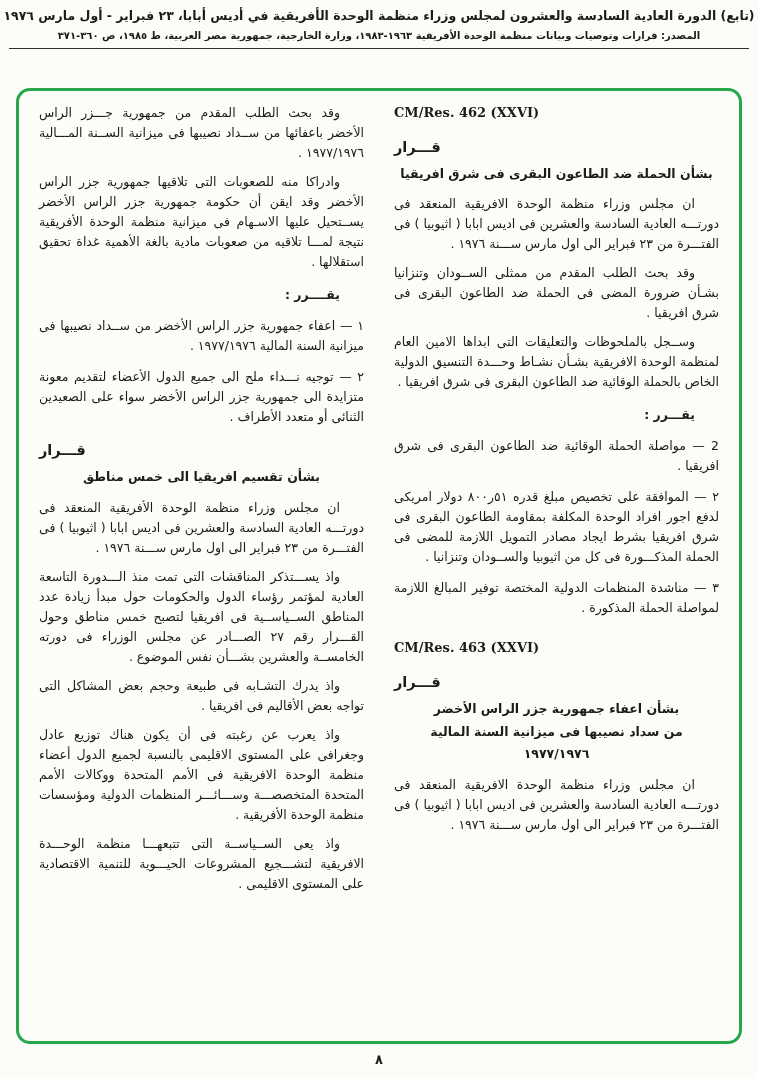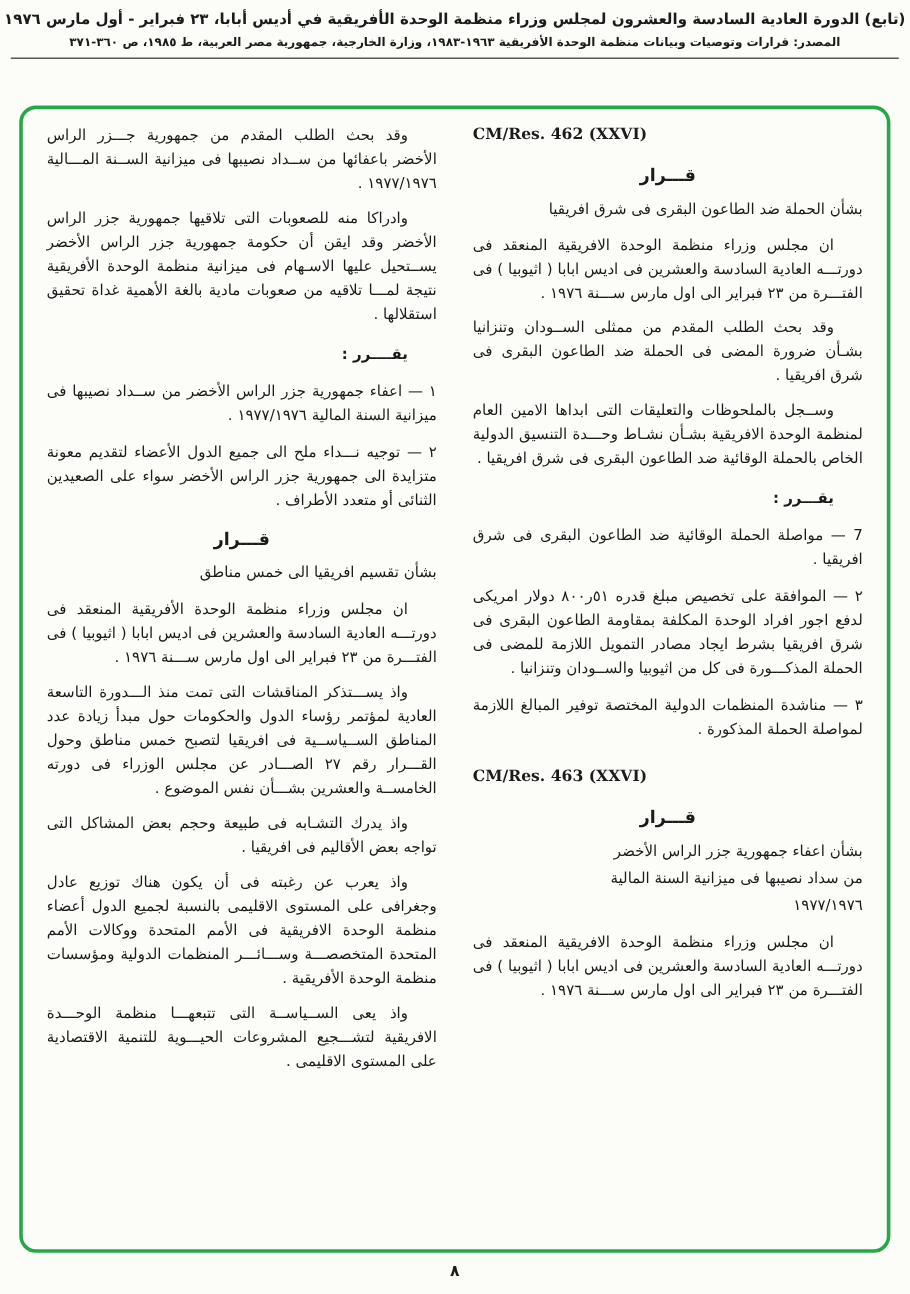--- a/index.html
+++ b/index.html
@@ -31,25 +31,25 @@
     font-size:12.5px; line-height:1.6;
   }
   .col > :first-child { margin-top:0; }
   .res {
     direction:ltr; text-align:left;
     font-family:"DejaVu Serif", serif;
     font-weight:bold; font-size:13px;
     margin:20px 0 4px 0;
   }
   .rtitle {
-    text-align:center; font-weight:bold; font-size:14.5px;
+    text-align:left; font-weight:bold; font-size:14.5px;
     margin:12px 0 4px 0; letter-spacing:1px;
   }
   .rsub {
-    font-weight:normal; font-size:12.5px;
+    text-align:center; font-weight:bold; font-size:12.5px;
     line-height:1.8; margin:0 0 6px 0;
     white-space:pre-line;
   }
   .para { text-indent:24px; margin:9px 0; }
   .decide { font-weight:bold; text-indent:24px; margin:13px 0 4px 0; }
   .item { margin:11px 0; }
   .pageno {
     position:absolute; bottom:11px; left:0; right:0;
     text-align:center; font-size:13px; font-weight:bold;
   }
@@ -66,21 +66,21 @@
 <main class="box">
 
   <section class="col" dir="rtl">
     <div class="res">CM/Res. 462 (XXVI)</div>
     <div class="rtitle">قـــرار</div>
     <div class="rsub">بشأن الحملة ضد الطاعون البقرى فى شرق افريقيا</div>
     <p class="para">ان مجلس وزراء منظمة الوحدة الافريقية المنعقد فى دورتـــه العادية السادسة والعشرين فى اديس ابابا ( اثيوبيا ) فى الفتـــرة من ٢٣ فبراير الى اول مارس ســـنة ١٩٧٦ .</p>
     <p class="para">وقد بحث الطلب المقدم من ممثلى الســودان وتنزانيا بشـأن ضرورة المضى فى الحملة ضد الطاعون البقرى فى شرق افريقيا .</p>
     <p class="para">وســجل بالملحوظات والتعليقات التى ابداها الامين العام لمنظمة الوحدة الافريقية بشـأن نشـاط وحـــدة التنسيق الدولية الخاص بالحملة الوقائية ضد الطاعون البقرى فى شرق افريقيا .</p>
     <p class="decide">يقـــرر :</p>
-    <p class="item">7 — مواصلة الحملة الوقائية ضد الطاعون البقرى فى شرق افريقيا .</p>
+    <p class="item">2 — مواصلة الحملة الوقائية ضد الطاعون البقرى فى شرق افريقيا .</p>
     <p class="item">٢ — الموافقة على تخصيص مبلغ قدره ٥١ر٨٠٠ دولار امريكى لدفع اجور افراد الوحدة المكلفة بمقاومة الطاعون البقرى فى شرق افريقيا بشرط ايجاد مصادر التمويل اللازمة للمضى فى الحملة المذكـــورة فى كل من اثيوبيا والســودان وتنزانيا .</p>
     <p class="item">٣ — مناشدة المنظمات الدولية المختصة توفير المبالغ اللازمة لمواصلة الحملة المذكورة .</p>
     <div class="res">CM/Res. 463 (XXVI)</div>
     <div class="rtitle">قـــرار</div>
     <div class="rsub">بشأن اعفاء جمهورية جزر الراس الأخضر
 من سداد نصيبها فى ميزانية السنة المالية
 ١٩٧٧/١٩٧٦</div>
     <p class="para">ان مجلس وزراء منظمة الوحدة الافريقية المنعقد فى دورتـــه العادية السادسة والعشرين فى اديس ابابا ( اثيوبيا ) فى الفتـــرة من ٢٣ فبراير الى اول مارس ســـنة ١٩٧٦ .</p>
   </section>
 

